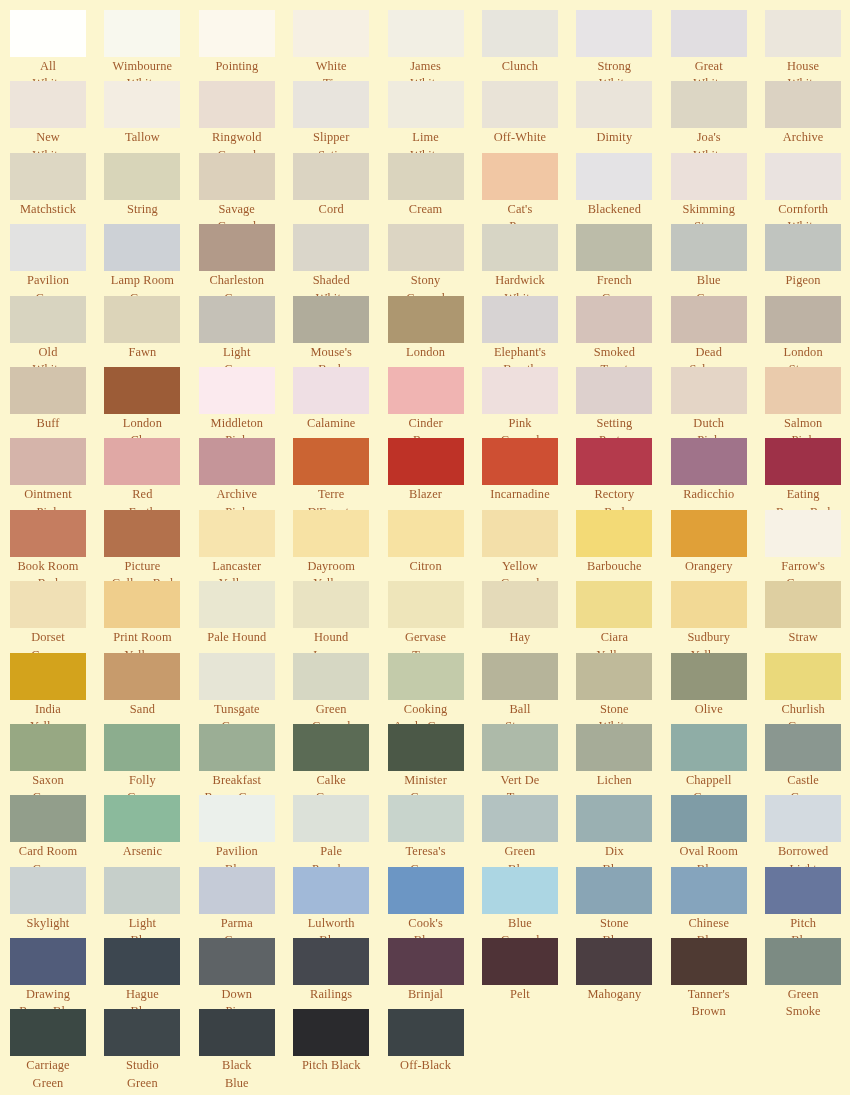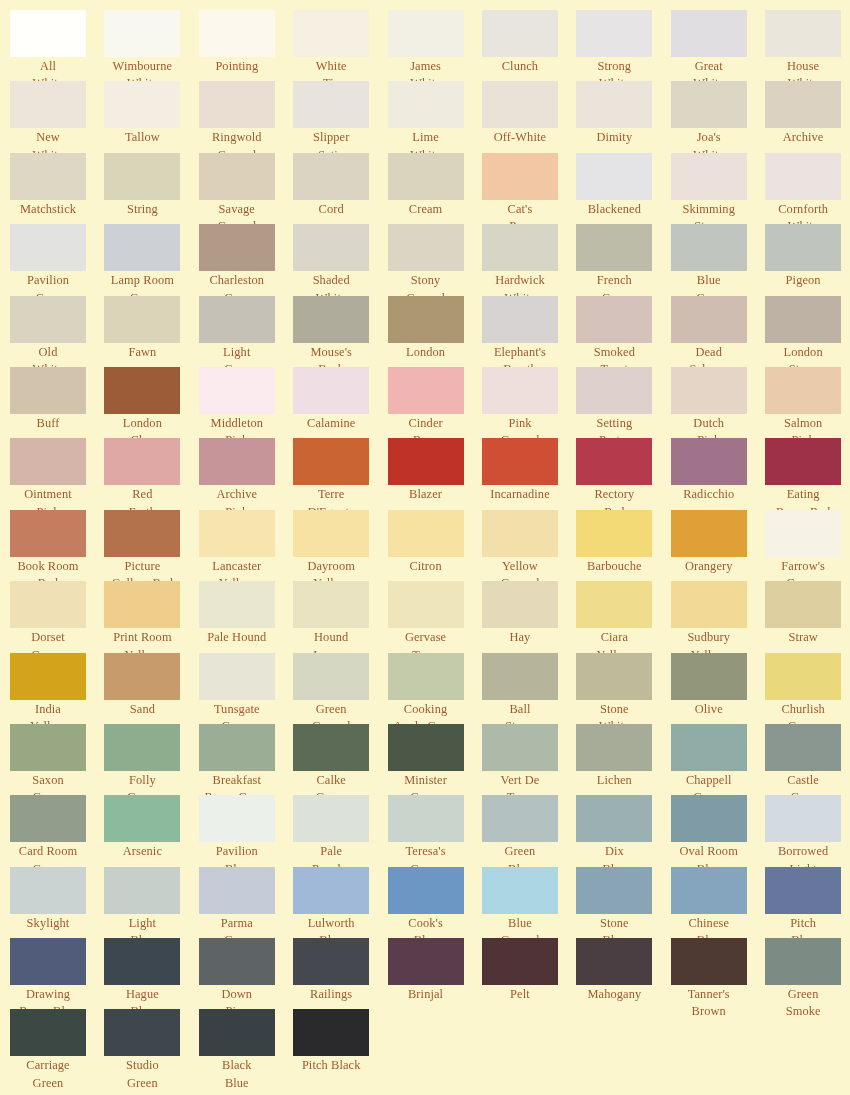--- a/index.html
+++ b/index.html
@@ -667,14 +667,18 @@
       </div>
       <div class="swatch-cell">
         <span class="swatch-chip" style="background: rgb(58, 65, 69);"></span>
         <span class="swatch-label">Black
 Blue</span>
       </div>
       <div class="swatch-cell">
         <span class="swatch-chip" style="background: rgb(42, 42, 45);"></span>
         <span class="swatch-label">Pitch Black</span>
       </div>
+      <div class="swatch-cell">
+        <span class="swatch-chip" style="background: rgb(60, 68, 71);"></span>
+        <span class="swatch-label">Off-Black</span>
+      </div>
     </div>
 </div>
 
 </body></html>

